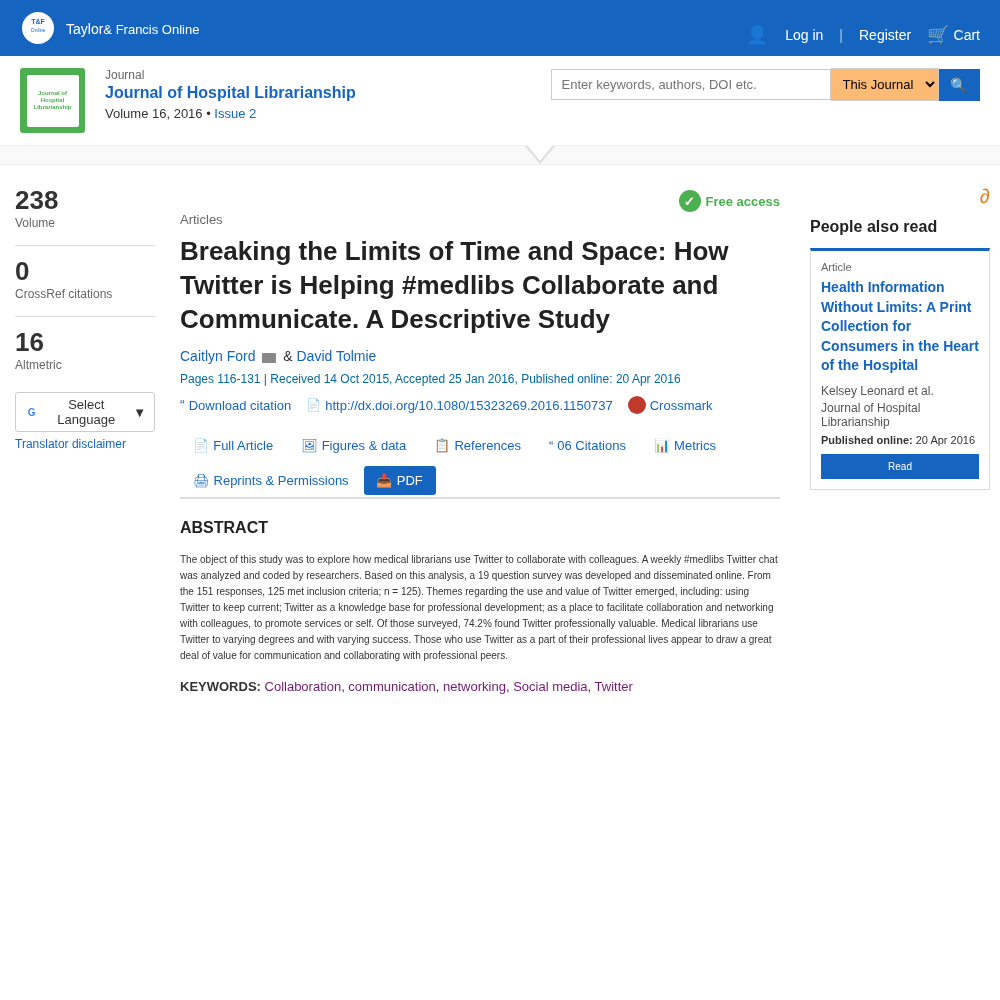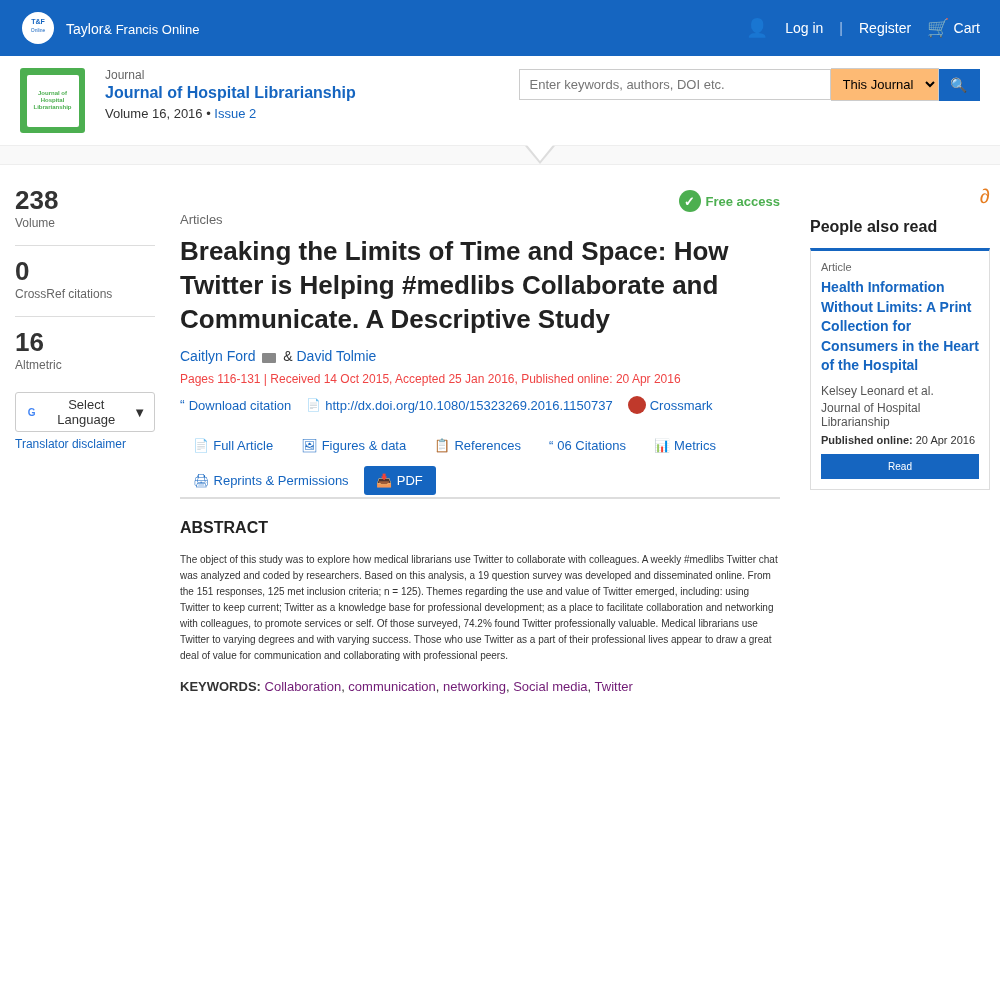--- a/index.html
+++ b/index.html
@@ -3,21 +3,21 @@
   <meta charset="utf-8">
   <style>
     * { box-sizing: border-box; margin: 0; padding: 0; }
     body { font-family: Arial, Helvetica, sans-serif; font-size: 14px; color: #333; background: #fff; }
 
     
     .top-header {
       background: #1565c0;
       padding: 10px 20px;
       display: flex;
-      align-items: center;
+      align-items: flex-end;
       justify-content: space-between;
       gap: 28px;
     }
     .logo-area {
       display: flex;
       align-items: center;
       gap: 10px;
     }
     .logo-icon {
       width: 36px;
@@ -104,21 +104,21 @@
       margin-top: 4px;
     }
     .journal-volume a {
       color: #1565c0;
       text-decoration: none;
     }
     .search-input {
       border: 1px solid #ccc;
       padding: 7px 10px;
       font-size: 13px;
-      width: 312px;
+      width: 280px;
       outline: none;
     }
     .search-scope {
       border: 1px solid #ccc;
       border-left: none;
       padding: 7px 8px;
       font-size: 13px;
       background: #fdba74;
       outline: none;
     }
@@ -223,21 +223,21 @@
     .article-authors {
       font-size: 14px;
       margin-bottom: 8px;
     }
     .article-authors a {
       color: #1565c0;
       text-decoration: none;
     }
     .article-meta {
       font-size: 12px;
-      color: #ef4444;
+      color: #0369a1;
       margin-bottom: 10px;
     }
     .article-links {
       display: flex;
       align-items: center;
       gap: 15px;
       margin-bottom: 15px;
       flex-wrap: wrap;
     }
     .article-links a {

